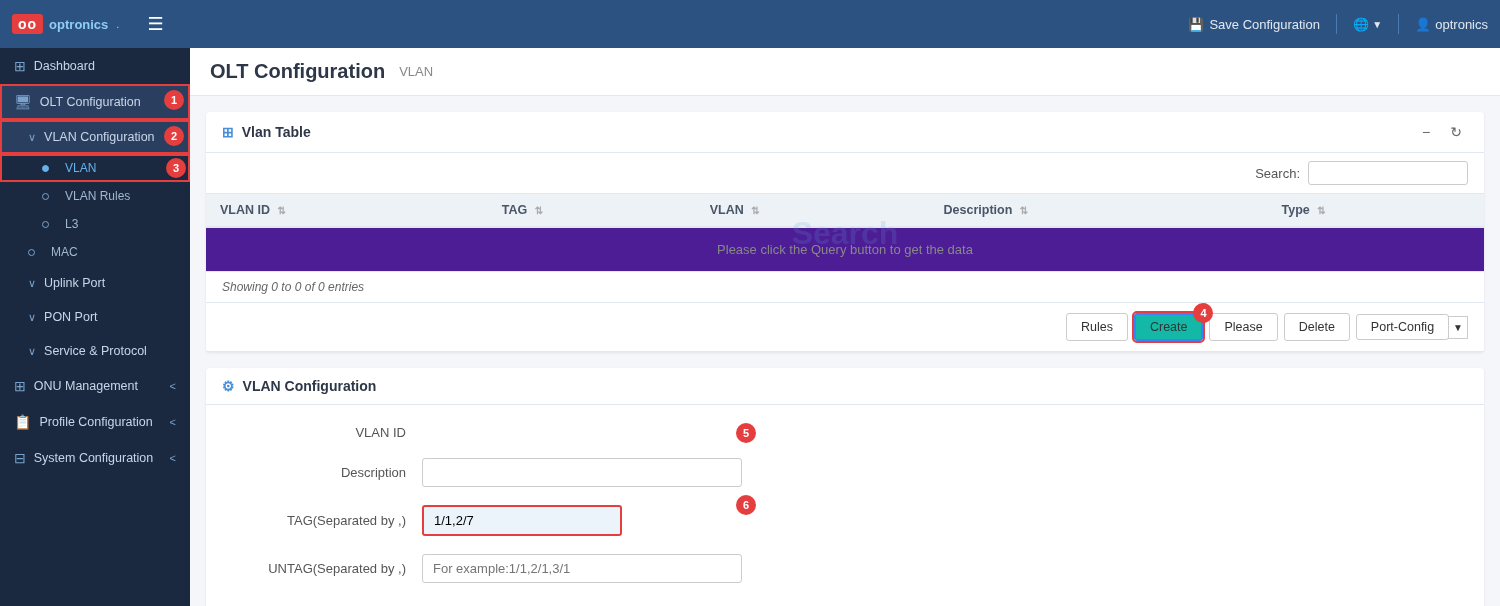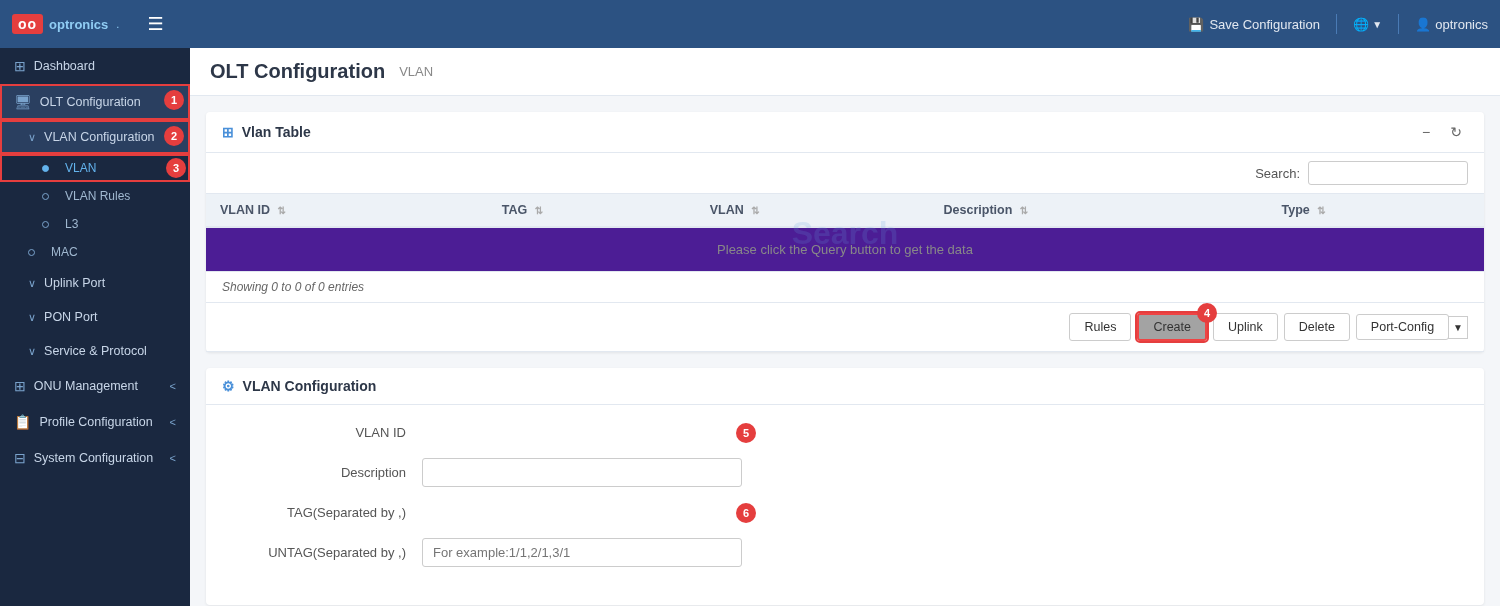--- a/index.html
+++ b/index.html
@@ -265,22 +265,22 @@
       padding: 5px 14px;
       border-radius: 3px;
       font-size: 12.5px;
       cursor: pointer;
       border: 1px solid #ccc;
       background: white;
       color: #333;
       transition: background 0.1s;
     }
     .btn-create {
-      background: #a3a3a3;
-      border: 2px solid #ef4444;
+      background: #14b8a6;
+      border: 2px solid #3b82f6;
       color: #333;
       font-weight: 500;
       outline: 2px solid #e53e3e;
     }
 
     
     .form-card {
       background: white;
       margin: 16px;
       border-radius: 4px;
@@ -520,21 +520,21 @@
       <div class="table-footer">
         <span>Showing 0 to 0 of 0 entries</span>
       </div>
 
       <div class="action-row">
         <button class="btn">Rules</button>
         <div style="position:relative;display:inline-block;">
           <button class="btn btn-create">Create</button>
           <span class="num-badge" style="right:-10px;top:-10px;left:auto;">4</span>
         </div>
-        <button class="btn">Uplink</button>
+        <button class="btn">Please</button>
         <button class="btn">Delete</button>
         <div style="display:flex;align-items:center;">
           <button class="btn">Port-Config</button>
           <span style="border:1px solid #ccc;padding:5px 4px;font-size:10px;cursor:pointer;background:white;margin-left:-1px;">▼</span>
         </div>
       </div>
     </div>
 
     <div class="form-card">
       <div class="form-card-header">
@@ -551,20 +551,21 @@
         </div>
 
         <div class="form-row">
           <label class="form-label">Description</label>
           <input class="form-input" type="text" style="flex: 1 1 0%; max-width: 320px;">
         </div>
 
         <div class="form-row">
           <label class="form-label">TAG(Separated by ,)</label>
           <div style="position:relative;flex:1;max-width:320px;">
+            <input class="form-input tag-highlighted" type="text" value="1/1,2/7" style="">
             <span class="num-badge" style="right:-14px;top:-10px;left:auto;">6</span>
           </div>
         </div>
 
         <div class="form-row">
           <label class="form-label">UNTAG(Separated by ,)</label>
           <input class="form-input placeholder-only" type="text" style="flex: 1 1 0%; max-width: 320px;" placeholder="For example:1/1,2/1,3/1">
         </div>
 
       </div>

